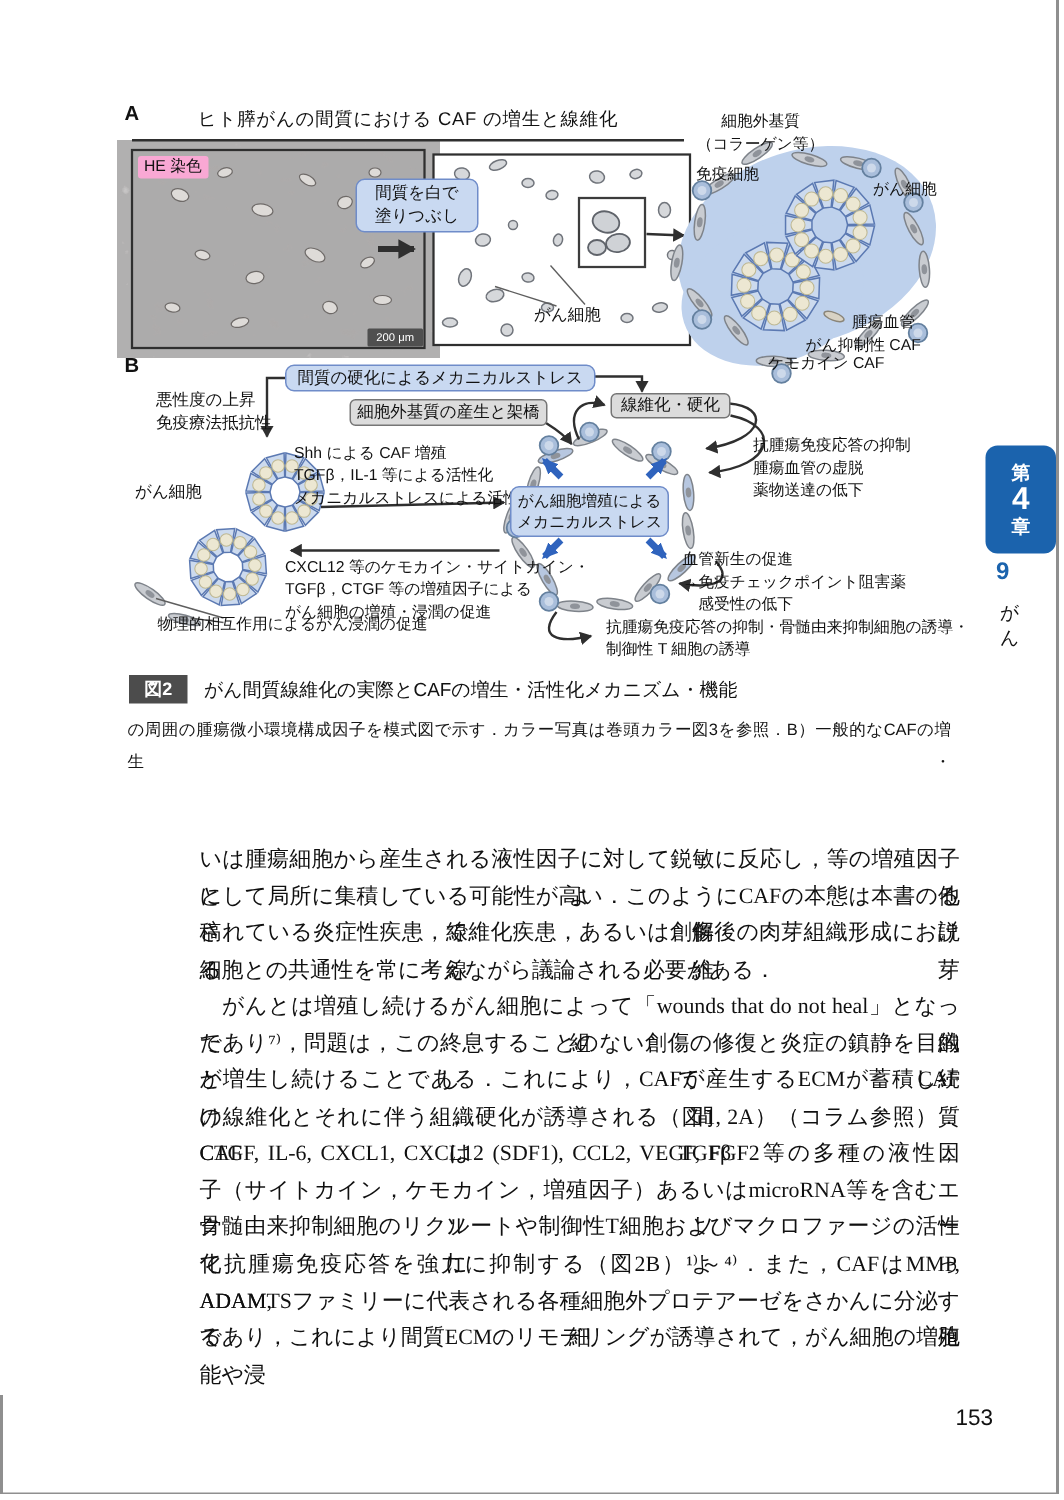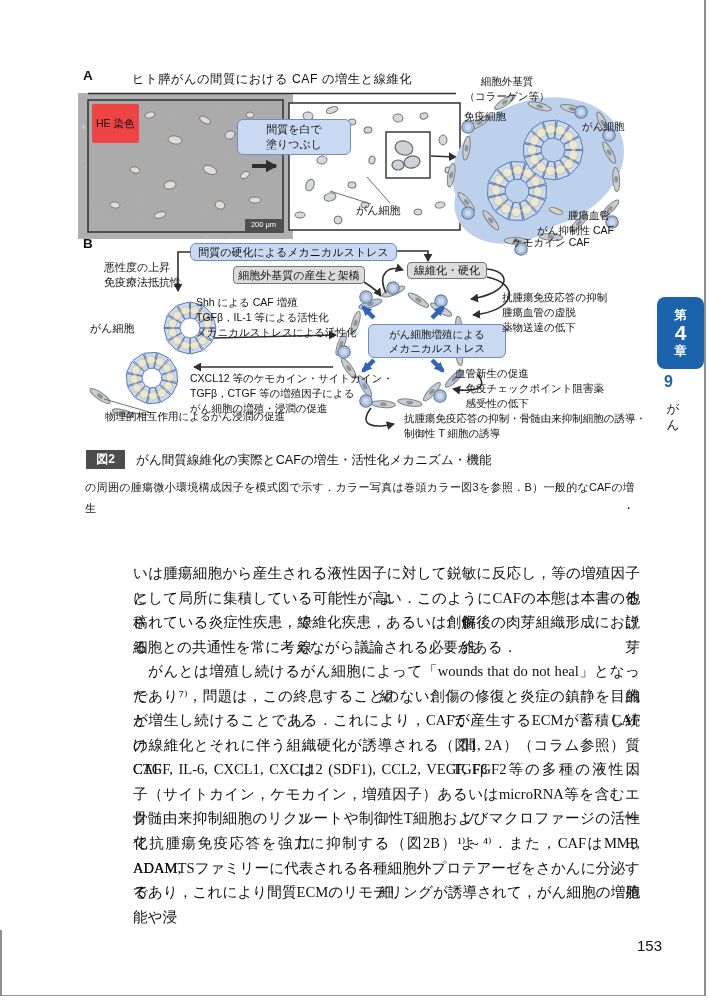--- a/index.html
+++ b/index.html
@@ -6,21 +6,21 @@
   body{width:709px;height:1000px;position:relative;background:#fff;overflow:hidden;
        font-family:"Liberation Sans","DejaVu Sans",sans-serif;color:#141414}
   .abs{position:absolute}
   #figsvg{position:absolute;left:0;top:0;z-index:0}
   .lbl{position:absolute;font-size:10.5px;line-height:15px;color:#111;white-space:pre-line;z-index:2}
   .lbl.c{text-align:center}
   .pl{font-weight:bold;font-size:13.5px}
   .bluebox{background:#c9d9f1;border:1.5px solid #6f8cc9;border-radius:6px;text-align:center}
   .graybox{background:#dcdcdc;border:1.5px solid #767676;border-radius:4px;text-align:center}
   .atitle{left:88px;top:72px;width:368px;text-align:center;font-size:12.3px;letter-spacing:.5px}
-  .he-label{left:92px;top:104px;background:#ef4444;padding:12px 4px;font-size:10.5px;line-height:15px;border-radius:2px}
+  .he-label{left:92px;top:104px;background:#f9a8d4;padding:0 4px;font-size:10.5px;line-height:15px;border-radius:2px}
   .scalebar{left:245px;top:219px;width:37px;height:12px;background:rgba(62,62,62,.85);
             color:#fff;font-size:7.5px;line-height:12px;text-align:center;border-radius:1px}
   .badge{left:86px;top:450px;width:39px;height:19px;background:#4c4c4c;color:#fff;
          font-weight:bold;font-size:12px;line-height:19px;text-align:center}
   .figtitle{left:136px;top:452px;font-weight:normal;font-size:12.6px;line-height:16px}
   .caption{left:85px;top:477px;width:549px;z-index:2}
   .cl{height:20.6px;line-height:20.6px;font-size:11px;text-align:justify;text-align-last:justify}
   .cl.end{text-align-last:left}
   .bodytext{left:133px;top:561px;width:507px;z-index:2;
             font-family:"Liberation Serif","DejaVu Serif",serif;font-size:14.6px;color:#101010}
@@ -341,21 +341,21 @@
     <line x1="432" y1="318" x2="443" y2="307" marker-end="url(#mB)"></line>
     <line x1="374" y1="360" x2="363" y2="371" marker-end="url(#mB)"></line>
     <line x1="432" y1="360" x2="443" y2="371" marker-end="url(#mB)"></line>
   </g>
 </svg>
 
 <div class="lbl pl" style="left:83px;top:68px">A</div>
 <div class="lbl atitle">ヒト膵がんの間質における CAF の増生と線維化</div>
 <div class="lbl he-label">HE 染色</div>
 <div class="lbl scalebar">200 μm</div>
-<div class="lbl bluebox" style="left:237px;top:119px;width:80px;padding:2px 16px;font-size:11px">間質を白で
+<div class="lbl bluebox" style="left:237px;top:119px;width:80px;padding:2px 0;font-size:11px">間質を白で
 塗りつぶし</div>
 <div class="lbl" style="left:356px;top:203px;font-size:11px">がん細胞</div>
 <div class="lbl c" style="left:447px;top:74px;width:120px">細胞外基質
 （コラーゲン等）</div>
 <div class="lbl" style="left:464px;top:109px">免疫細胞</div>
 <div class="lbl" style="left:582px;top:119px">がん細胞</div>
 <div class="lbl" style="left:568px;top:208px">腫瘍血管</div>
 <div class="lbl" style="left:537px;top:223px">がん抑制性 CAF</div>
 <div class="lbl" style="left:512px;top:235px">ケモカイン CAF</div>
 
@@ -366,21 +366,21 @@
 <div class="lbl graybox" style="left:233px;top:266px;width:130px;font-size:11px;line-height:16px">細胞外基質の産生と架橋</div>
 <div class="lbl" style="left:196px;top:295px">Shh による CAF 増殖
 TGFβ，IL-1 等による活性化
 メカニカルストレスによる活性化</div>
 <div class="lbl" style="left:90px;top:321px;font-size:11px">がん細胞</div>
 <div class="lbl" style="left:190px;top:371px">CXCL12 等のケモカイン・サイトカイン・
 TGFβ，CTGF 等の増殖因子による
 がん細胞の増殖・浸潤の促進</div>
 <div class="lbl" style="left:105px;top:409px">物理的相互作用によるがん浸潤の促進</div>
 <div class="lbl graybox" style="left:407px;top:262px;width:78px;font-size:11px;line-height:15px">線維化・硬化</div>
-<div class="lbl bluebox" style="left:368px;top:324px;width:104px;padding:2px 16px;line-height:14px">がん細胞増殖による
+<div class="lbl bluebox" style="left:340px;top:324px;width:104px;padding:2px 0;line-height:14px">がん細胞増殖による
 メカニカルストレス</div>
 <div class="lbl" style="left:502px;top:290px">抗腫瘍免疫応答の抑制
 腫瘍血管の虚脱
 薬物送達の低下</div>
 <div class="lbl" style="left:455px;top:366px">血管新生の促進
 →免疫チェックポイント阻害薬
 　感受性の低下</div>
 <div class="lbl" style="left:404px;top:411px">抗腫瘍免疫応答の抑制・骨髄由来抑制細胞の誘導・
 制御性 T 細胞の誘導</div>
 

